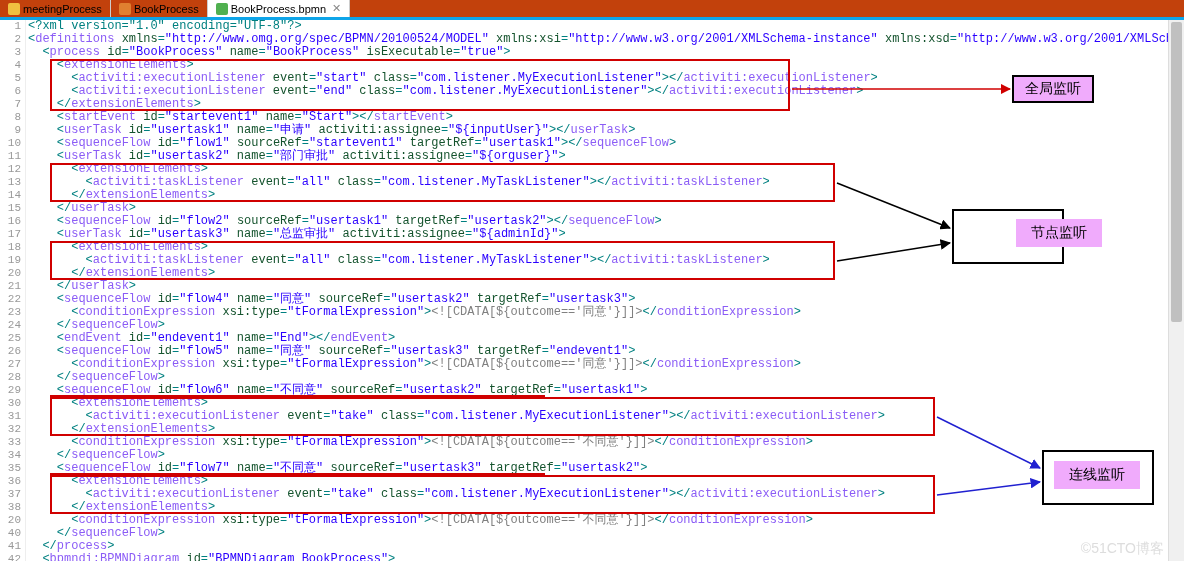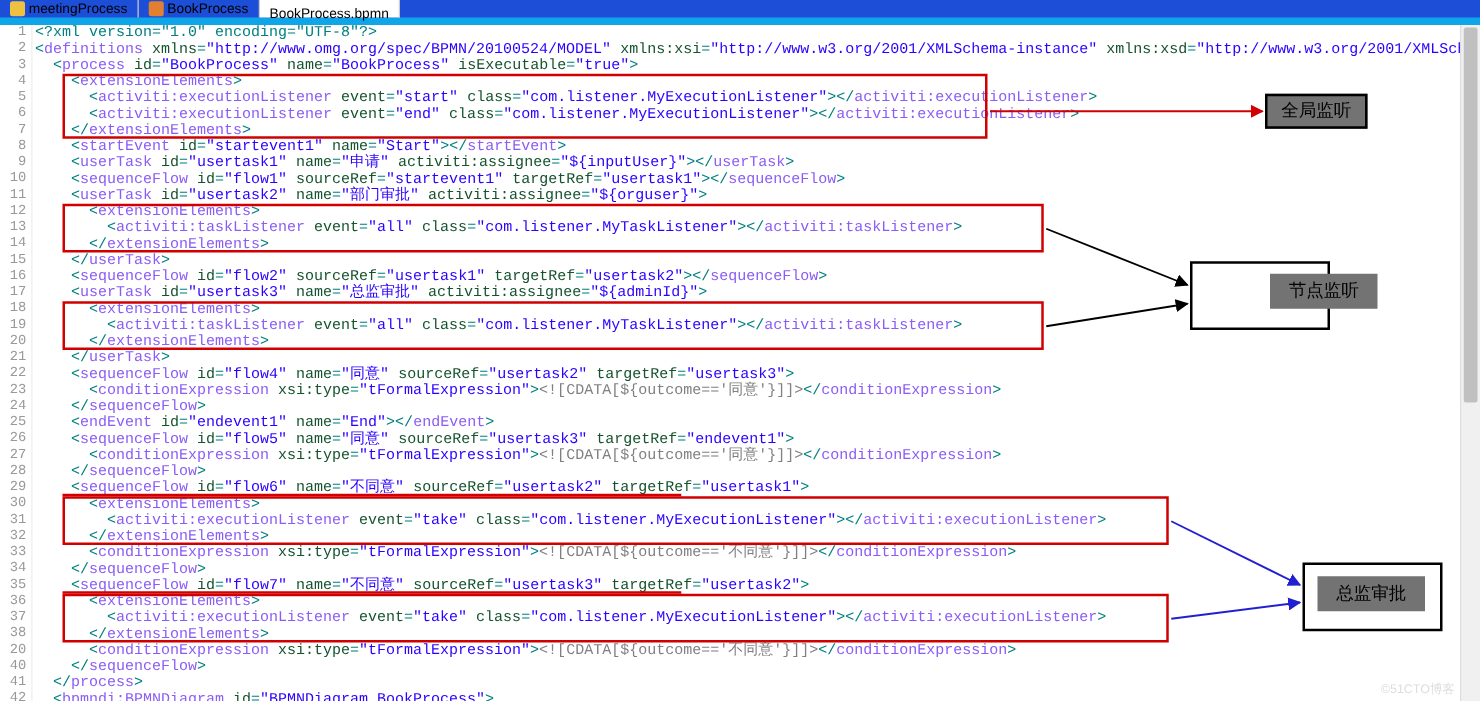--- a/index.html
+++ b/index.html
@@ -1,42 +1,42 @@
 <!DOCTYPE html>
 <html><head>
 <meta charset="utf-8">
 <style>
 * { margin: 0; padding: 0; box-sizing: border-box; }
 body { font-family: "Consolas", "Courier New", monospace; font-size: 12px; background: #fff; overflow: hidden; width: 1184px; height: 561px; position: relative; }
-.tabs { display: flex; background: #1d4ed8; border-bottom: 6px solid #0ea5e9; height: 20px; }
+.tabs { display: flex; background: #c2410c; border-bottom: 3px solid #0ea5e9; height: 20px; }
 .tab { padding: 2px 8px; border-right: 1px solid #ccc; display: flex; align-items: center; gap: 3px; cursor: pointer; font-family: Tahoma, sans-serif; font-size: 11px; }
-.tab.active { background: #fff; flex-direction: column; }
+.tab.active { background: #fff; }
 .tab-icon { width: 12px; height: 12px; display: inline-block; }
 .icon-yellow { background: #f0c040; border-radius: 2px; }
 .icon-orange { background: #e08030; border-radius: 2px; }
 .icon-green { background: #50b050; border-radius: 2px; }
 .tab-close { margin-left: 3px; color: #888; }
 .editor-area { position: relative; background: #fff; width: 1184px; height: 541px; }
 .gutter { position: absolute; left: 0; top: 0; width: 26px; background: #fff; text-align: right; padding-right: 4px; color: #999; line-height: 13px; font-size: 11px; user-select: none; border-right: 1px solid #eee;}
 .gutter div { height: 13px; }
 .code { position: absolute; left: 28px; top: 0; white-space: pre; line-height: 13px; font-size: 12px; color: #000; }
 .tag { color: #8b5cf6; }
 .attr-n { color: #14532d; }
 .attr-v { color: #2a00ff; }
 .punc { color: #008080; }
 .decl { color: #008080; }
 .txt { color: #000; }
 .cdata { color: #808080; text-align: right;}
 .box-red { position: absolute; border: 2px solid #d00000; pointer-events: none; }
 .box-black { position: absolute; border: 2px solid #000; pointer-events: none; }
-.label-box { position: absolute; border: 2px solid #000; background: #737373; font-family: Liberation Sans, sans-serif; font-size: 14px; display: flex; align-items: center; justify-content: center; }
+.label-box { position: absolute; border: 2px solid #000; background: #f0abfc; font-family: Liberation Sans, sans-serif; font-size: 14px; display: flex; align-items: center; justify-content: center; }
 svg.arrows { position: absolute; top: 0; left: 0; pointer-events: none; }
 .scrollbar-v { position: absolute; right: 0; top: 20px; bottom: 0; width: 16px; background: #f0f0f0; border-left: 1px solid #ddd; }
 .scroll-thumb { position: absolute; top: 2px; left: 2px; right: 2px; height: 300px; background: #c0c0c0; border-radius: 2px; }
-.watermark { position: absolute; right: 20px; bottom: 3px; color: #ddd; font-size: 10px; font-family: sans-serif;}
+.watermark { position: absolute; right: 20px; bottom: 3px; color: #ddd; font-size: 14px; font-family: sans-serif;}
 </style>
 </head>
 <body>
 
 <div class="tabs" id="tabs-container">
     <div class="tab">
       <span class="tab-icon icon-yellow"></span>
       <span>meetingProcess</span>
     </div>
     <div class="tab">
@@ -103,21 +103,21 @@
   <div class="box-red" style="top:377px; left:50px; width:885px; height:39px;"></div>
   <div class="box-red" style="top:455px; left:50px; width:885px; height:39px;"></div>
 
   <div class="box-red" style="top:375px; left:50px; width:495px; height:0; border-width:0 0 2px 0;"></div>
   <div class="box-red" style="top:453px; left:50px; width:495px; height:0; border-width:0 0 2px 0;"></div>
 
   <div class="label-box" style="top:55px; left:1012px; width:82px; height:28px;">全局监听</div>
   <div class="box-black" style="top:189px; left:952px; width:112px; height:55px;"></div>
   <div class="label-box" style="top:199px; left:1016px; width:86px; height:28px; border:none;">节点监听</div>
   <div class="box-black" style="top:430px; left:1042px; width:112px; height:55px;"></div>
-  <div class="label-box" style="top:441px; left:1054px; width:86px; height:28px; border:none;">总监审批</div>
+  <div class="label-box" style="top:441px; left:1054px; width:86px; height:28px; border:none;">连线监听</div>
 
   <svg class="arrows" width="1184" height="541">
     <defs>
       <marker id="arr-red" viewBox="0 0 10 10" refX="9" refY="5" markerWidth="7" markerHeight="7" orient="auto">
           <path d="M0,0 L10,5 L0,10 z" fill="#d00000"></path>
         </marker>
       <marker id="arr-black" viewBox="0 0 10 10" refX="9" refY="5" markerWidth="7" markerHeight="7" orient="auto">
           <path d="M0,0 L10,5 L0,10 z" fill="#000"></path>
         </marker>
       <marker id="arr-blue" viewBox="0 0 10 10" refX="9" refY="5" markerWidth="7" markerHeight="7" orient="auto">

